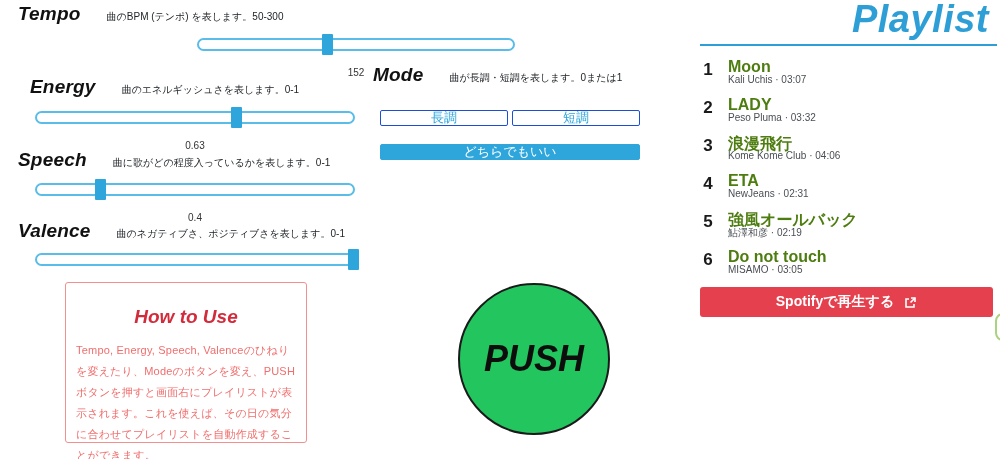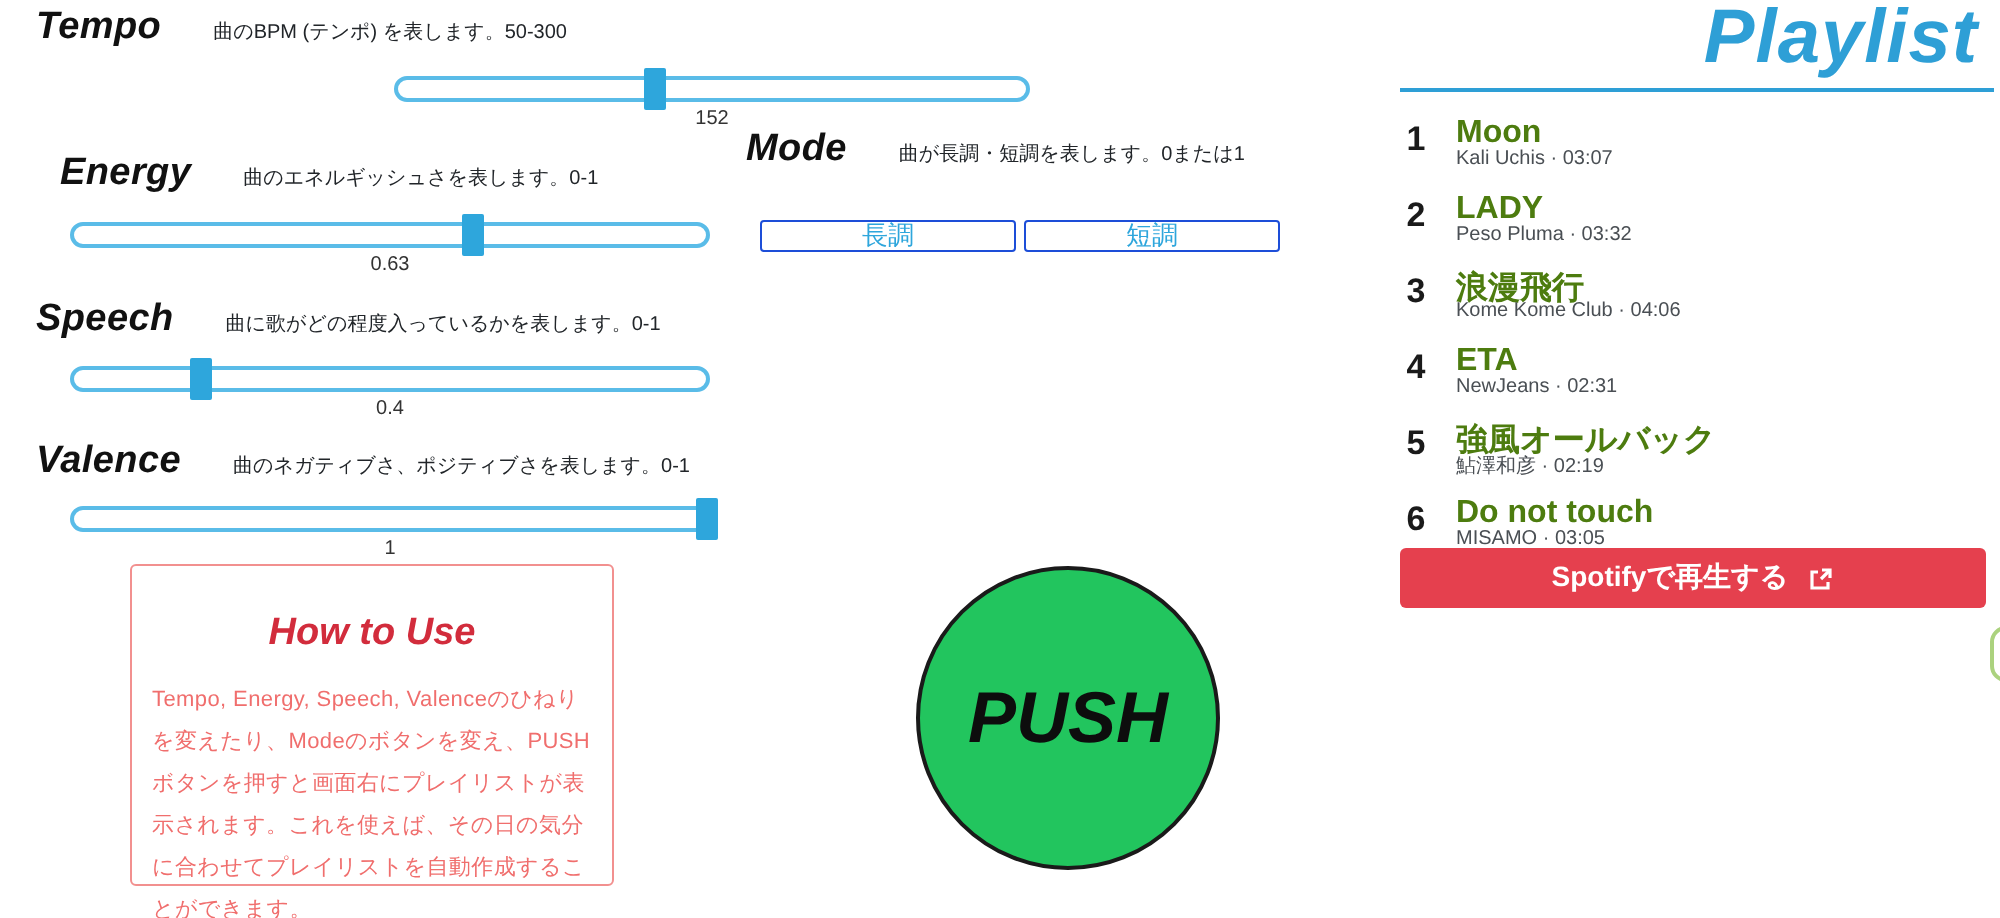--- a/index.html
+++ b/index.html
@@ -19,21 +19,21 @@
 
   
   .slider{position:absolute;}
   .slider .track{
     position:relative;width:100%;height:13px;box-sizing:border-box;
     border:2px solid #5abce8;border-radius:8px;background:#fff;
   }
   .slider .thumb{
     position:absolute;top:-6px;width:11px;height:21px;background:#2ea6dc;border-radius:1px;
   }
-  .slider .value{width:100%;text-align:center;margin-top:3px;font-size:10px;color:#333;}
+  .slider .value{width:100%;text-align:center;margin-top:16px;font-size:10px;color:#333;}
   .slider-tempo{left:197px;top:38px;width:318px;}
   .slider-energy{left:35px;top:111px;width:320px;}
   .slider-speech{left:35px;top:183px;width:320px;}
   .slider-valence{left:35px;top:253px;width:320px;}
 
   
   .mode-btn{
     position:absolute;box-sizing:border-box;height:16px;border:1px solid #1d4ed8;border-radius:2px;
     background:#fff;color:#2ea6dc;font-size:13px;font-weight:normal;
     display:flex;align-items:center;justify-content:center;cursor:pointer;
@@ -70,21 +70,21 @@
     color:#2e9fd6;letter-spacing:.5px;
   }
   .pl-rule{position:absolute;left:700px;right:3px;top:44px;height:2px;background:#2e9fd6;}
   .track-row{position:absolute;left:700px;width:293px;}
   .t-num{position:absolute;left:0;top:2px;width:16px;text-align:center;font-size:17px;font-weight:bold;color:#1a1a1a;}
   .t-title{position:absolute;left:28px;top:0;font-size:16px;font-weight:bold;color:#4d7c0f;white-space:nowrap;}
   .t-meta{position:absolute;left:28px;top:16px;font-size:10px;color:#4a4f54;white-space:nowrap;}
   .row-0{top:58px;} .row-1{top:96px;} .row-2{top:134px;} .row-3{top:172px;} .row-4{top:210px;} .row-5{top:248px;}
 
   .spotify-btn{
-    position:absolute;left:700px;top:274px;width:293px;height:30px;box-sizing:border-box;
+    position:absolute;left:700px;top:287px;width:293px;height:30px;box-sizing:border-box;
     background:#e5404e;border-radius:3px;color:#fff;font-size:14px;font-weight:bold;
     display:flex;align-items:center;justify-content:center;gap:10px;cursor:pointer;
   }
   .ext-icon{display:inline-block;width:13px;height:13px;}
 
   .green-partial{
     position:absolute;left:995px;top:313px;width:42px;height:28px;box-sizing:border-box;
     border:2px solid #abd27e;border-radius:8px;background:#fff;
   }
 </style>
@@ -136,20 +136,21 @@
     </div>
     <div class="value">1</div>
   </div>
 
   <div class="section-head head-mode">
     <span class="h-label">Mode</span>
     <span class="h-desc">曲が長調・短調を表します。0または1</span>
   </div>
   <div class="mode-btn mode-major">長調</div>
   <div class="mode-btn mode-minor">短調</div>
+  <div class="mode-btn mode-either">どちらでもいい</div>
 
   <div class="howto">
     <div class="howto-title">How to Use</div>
     <div class="howto-body">Tempo, Energy, Speech, Valenceのひねりを変えたり、Modeのボタンを変え、PUSHボタンを押すと画面右にプレイリストが表示されます。これを使えば、その日の気分に合わせてプレイリストを自動作成することができます。</div>
   </div>
 
   <div class="push">
     <span class="push-label">PUSH</span>
   </div>
 

